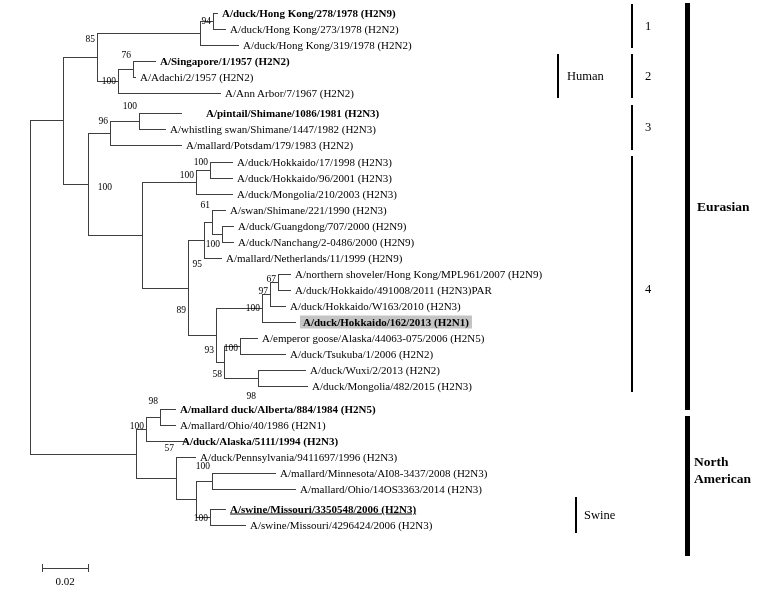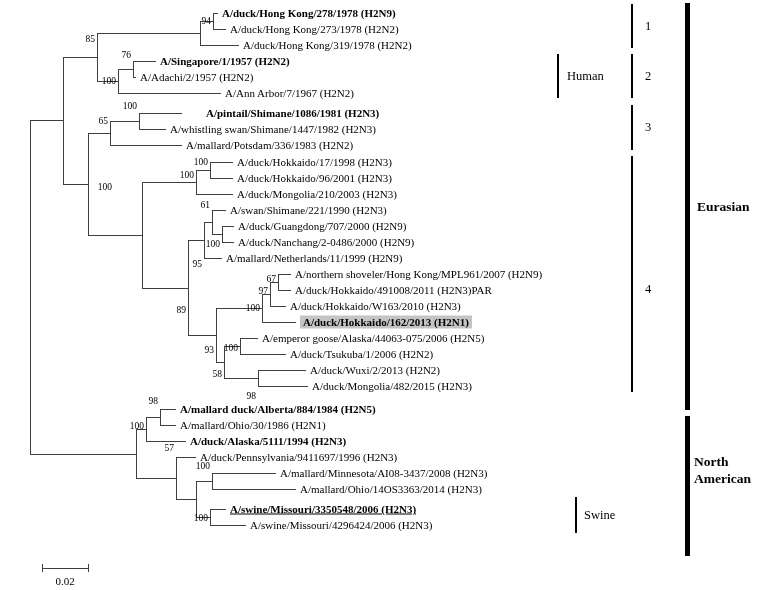--- a/index.html
+++ b/index.html
@@ -128,50 +128,50 @@
     </svg>
   <div>
       <div class="taxon bold" style="left: 222px; top: 13px;">A/duck/Hong Kong/278/1978 (H2N9)</div>
       <div class="taxon" style="left: 230px; top: 29px;">A/duck/Hong Kong/273/1978 (H2N2)</div>
       <div class="taxon" style="left: 243px; top: 45px;">A/duck/Hong Kong/319/1978 (H2N2)</div>
       <div class="taxon bold" style="left: 160px; top: 61px;">A/Singapore/1/1957 (H2N2)</div>
       <div class="taxon" style="left: 140px; top: 77px;">A/Adachi/2/1957 (H2N2)</div>
       <div class="taxon" style="left: 225px; top: 93px;">A/Ann Arbor/7/1967 (H2N2)</div>
       <div class="taxon bold" style="left: 186px; top: 113px; margin-left: 20px;">A/pintail/Shimane/1086/1981 (H2N3)</div>
       <div class="taxon" style="left: 170px; top: 129px;">A/whistling swan/Shimane/1447/1982 (H2N3)</div>
-      <div class="taxon" style="left: 186px; top: 145px;">A/mallard/Potsdam/336/1983 (H2N2)</div>
+      <div class="taxon" style="left: 186px; top: 145px;">A/mallard/Potsdam/179/1983 (H2N2)</div>
       <div class="taxon" style="left: 237px; top: 162px;">A/duck/Hokkaido/17/1998 (H2N3)</div>
       <div class="taxon" style="left: 237px; top: 178px;">A/duck/Hokkaido/96/2001 (H2N3)</div>
       <div class="taxon" style="left: 237px; top: 194px;">A/duck/Mongolia/210/2003 (H2N3)</div>
       <div class="taxon" style="left: 230px; top: 210px;">A/swan/Shimane/221/1990 (H2N3)</div>
       <div class="taxon" style="left: 238px; top: 226px;">A/duck/Guangdong/707/2000 (H2N9)</div>
       <div class="taxon" style="left: 238px; top: 242px;">A/duck/Nanchang/2-0486/2000 (H2N9)</div>
       <div class="taxon" style="left: 226px; top: 258px;">A/mallard/Netherlands/11/1999 (H2N9)</div>
       <div class="taxon" style="left: 295px; top: 274px;">A/northern shoveler/Hong Kong/MPL961/2007 (H2N9)</div>
       <div class="taxon" style="left: 295px; top: 290px; text-align: right;">A/duck/Hokkaido/491008/2011 (H2N3)PAR</div>
       <div class="taxon" style="left: 290px; top: 306px;">A/duck/Hokkaido/W163/2010 (H2N3)</div>
       <div class="taxon bold hl" style="left: 300px; top: 322px; background: rgb(196, 196, 196);">A/duck/Hokkaido/162/2013 (H2N1)</div>
       <div class="taxon" style="left: 262px; top: 338px;">A/emperor goose/Alaska/44063-075/2006 (H2N5)</div>
       <div class="taxon" style="left: 290px; top: 354px;">A/duck/Tsukuba/1/2006 (H2N2)</div>
       <div class="taxon" style="left: 310px; top: 370px;">A/duck/Wuxi/2/2013 (H2N2)</div>
       <div class="taxon" style="left: 312px; top: 386px;">A/duck/Mongolia/482/2015 (H2N3)</div>
       <div class="taxon bold" style="left: 180px; top: 409px;">A/mallard duck/Alberta/884/1984 (H2N5)</div>
-      <div class="taxon" style="left: 180px; top: 425px;">A/mallard/Ohio/30/1986 (H2N1)</div>
-      <div class="taxon bold" style="left: 190px; top: 441px; text-align: center;">A/duck/Alaska/5111/1994 (H2N3)</div>
+      <div class="taxon" style="left: 180px; top: 425px;">A/mallard/Ohio/40/1986 (H2N1)</div>
+      <div class="taxon bold" style="left: 182px; top: 441px; text-align: center;">A/duck/Alaska/5111/1994 (H2N3)</div>
       <div class="taxon" style="left: 200px; top: 457px;">A/duck/Pennsylvania/9411697/1996 (H2N3)</div>
       <div class="taxon" style="left: 280px; top: 473px;">A/mallard/Minnesota/AI08-3437/2008 (H2N3)</div>
       <div class="taxon" style="left: 300px; top: 489px;">A/mallard/Ohio/14OS3363/2014 (H2N3)</div>
       <div class="taxon bold ul" style="left: 230px; top: 509px;">A/swine/Missouri/3350548/2006 (H2N3)</div>
       <div class="taxon" style="left: 250px; top: 525px;">A/swine/Missouri/4296424/2006 (H2N3)</div>
       <div class="bs" style="left: 211px; top: 22px;">94</div>
       <div class="bs" style="left: 95px; top: 40px;">85</div>
       <div class="bs" style="left: 131px; top: 56px;">76</div>
       <div class="bs" style="left: 116px; top: 82px;">100</div>
       <div class="bs" style="left: 137px; top: 107px;">100</div>
-      <div class="bs" style="left: 108px; top: 122px;">65</div>
+      <div class="bs" style="left: 108px; top: 122px;">96</div>
       <div class="bs" style="left: 208px; top: 163px;">100</div>
       <div class="bs" style="left: 194px; top: 176px;">100</div>
       <div class="bs" style="left: 112px; top: 188px;">100</div>
       <div class="bs" style="left: 210px; top: 206px;">61</div>
       <div class="bs" style="left: 220px; top: 245px;">100</div>
       <div class="bs" style="left: 202px; top: 265px;">95</div>
       <div class="bs" style="left: 276px; top: 280px;">67</div>
       <div class="bs" style="left: 268px; top: 292px;">97</div>
       <div class="bs" style="left: 260px; top: 309px;">100</div>
       <div class="bs" style="left: 186px; top: 311px;">89</div>

